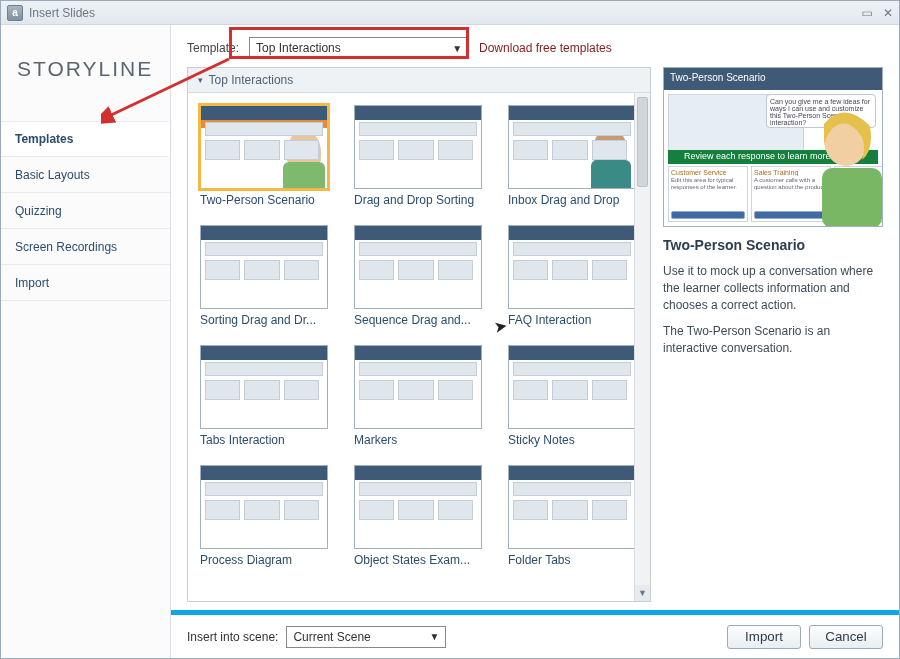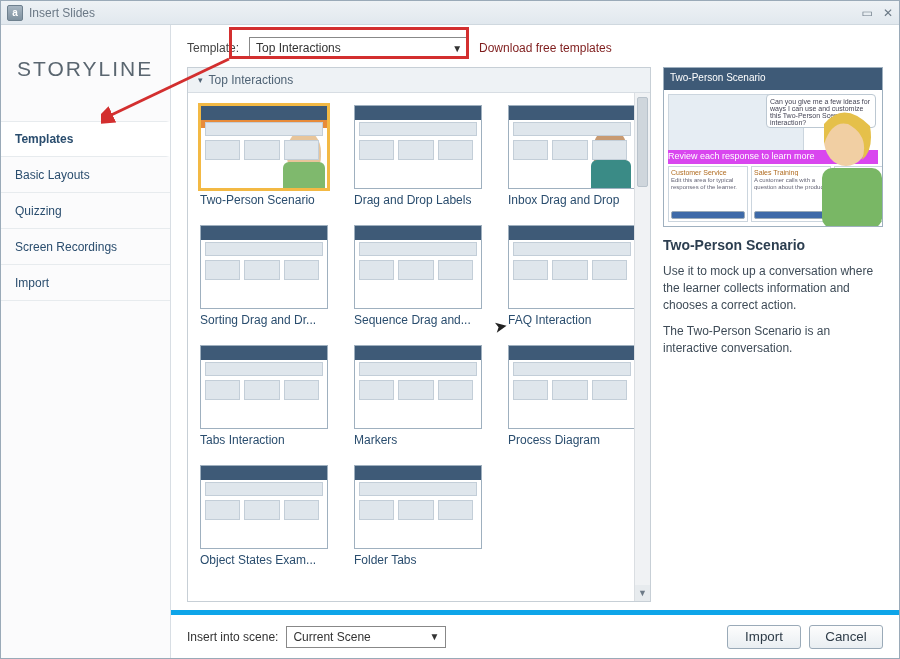--- a/index.html
+++ b/index.html
@@ -200,21 +200,21 @@
     gap: 10px;
   }
   .preview-img {
     height: 160px;
     border: 1px solid #9fb0bf;
     background: #fff;
     position: relative;
     overflow:hidden;
   }
   .preview-img .pbar{position:absolute; left:0; right:0; top:0; height:22px; background:#3e5a77; color:#fff; font-size:10px; padding:4px 6px;}
-  .preview-img .porange{position:absolute; left:4px; right:4px; top:82px; height:14px; background:#d946ef; color:#fff; font-size:9px; padding:1px 0;}
+  .preview-img .porange{position:absolute; left:4px; right:4px; top:82px; height:14px; background:#15803d; color:#fff; font-size:9px; padding:1px 16px;}
   .preview-img .pbody{position:absolute; left:4px; right:78px; top:26px; bottom:64px; background:#e6edf3; border:1px solid #cbd5de;}
   .preview-img .bubble{position:absolute; right:6px; top:26px; width:110px; height:34px; background:#fff; border:1px solid #bcc8d2; border-radius:4px; font-size:7px; padding:3px; color:#445;}
   .preview-img .person{position:absolute; right:0; bottom:0; width:78px; height:120px;}
   .preview-img .cols{position:absolute; left:4px; top:98px; bottom:4px; right:80px; display:flex; gap:3px;}
   .preview-img .col{flex:1; background:#fff; border:1px solid #cbd5de; font-size:6px; padding:2px; display:flex; flex-direction:column;}
   .preview-img .col .h{color:#b06b1f; font-size:7px; margin-bottom:1px; white-space:nowrap; overflow:hidden;}
   .preview-img .col .t{color:#667; line-height:1.1;}
   .preview-img .col .btn{margin-top:auto; height:8px; background:#3e6aa8; border-radius:2px;}
   .preview-title { font-weight: bold; font-size: 14px; color: #2c3e50;}
   .preview-desc { font-size: 12px; color: #3e4b57; line-height: 1.4;}
@@ -351,21 +351,21 @@
                 <div class="thumb-cell">
                   <div class="thumb t2">
                     <div class="bar"></div>
                     <div class="mini">
                       <div class="block blk-row"></div>
                       <div class="block blk-sm"></div>
                       <div class="block blk-sm"></div>
                       <div class="block blk-sm"></div>
                     </div>
                   </div>
-                  <div class="thumb-label">Drag and Drop Labels</div>
+                  <div class="thumb-label">Drag and Drop Sorting</div>
                 </div>
                 <div class="thumb-cell">
                   <div class="thumb t3">
                     <div class="bar"></div>
                     <div class="face"></div>
                     <div class="body"></div>
                     <div class="mini">
                       <div class="block blk-row"></div>
                       <div class="block blk-sm"></div>
                       <div class="block blk-sm"></div>
@@ -426,20 +426,32 @@
                   <div class="thumb t8">
                     <div class="bar"></div>
                     <div class="mini">
                       <div class="block blk-row"></div>
                       <div class="block blk-sm"></div>
                       <div class="block blk-sm"></div>
                       <div class="block blk-sm"></div>
                     </div>
                   </div>
                   <div class="thumb-label">Markers</div>
+                </div>
+                <div class="thumb-cell">
+                  <div class="thumb t9">
+                    <div class="bar"></div>
+                    <div class="mini">
+                      <div class="block blk-row"></div>
+                      <div class="block blk-sm"></div>
+                      <div class="block blk-sm"></div>
+                      <div class="block blk-sm"></div>
+                    </div>
+                  </div>
+                  <div class="thumb-label">Sticky Notes</div>
                 </div>
                 <div class="thumb-cell">
                   <div class="thumb t10">
                     <div class="bar"></div>
                     <div class="mini">
                       <div class="block blk-row"></div>
                       <div class="block blk-sm"></div>
                       <div class="block blk-sm"></div>
                       <div class="block blk-sm"></div>
                     </div>

